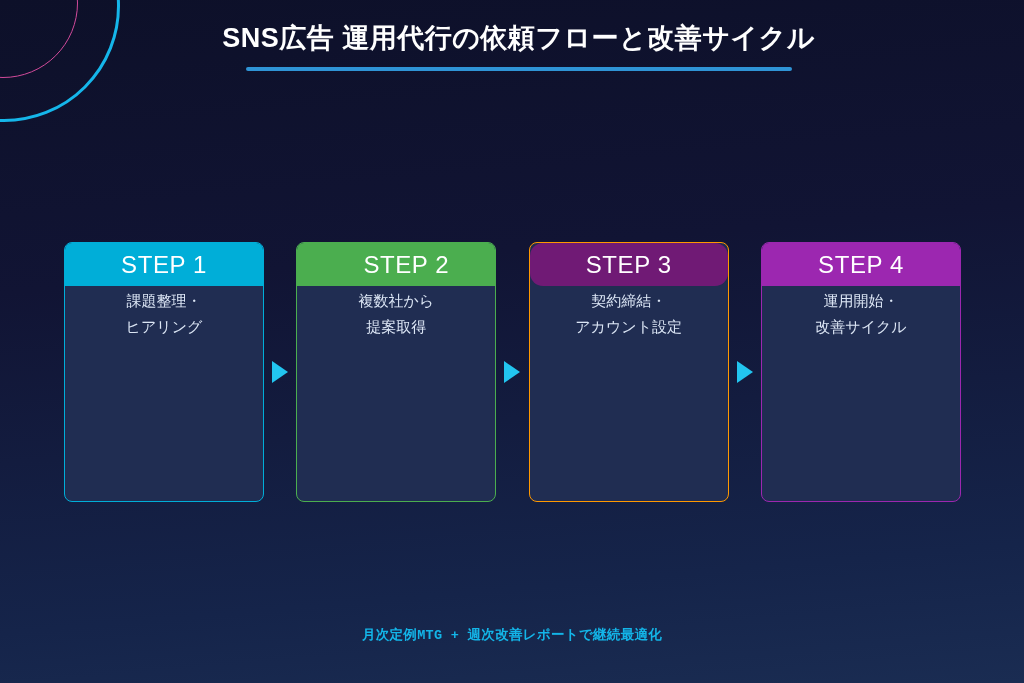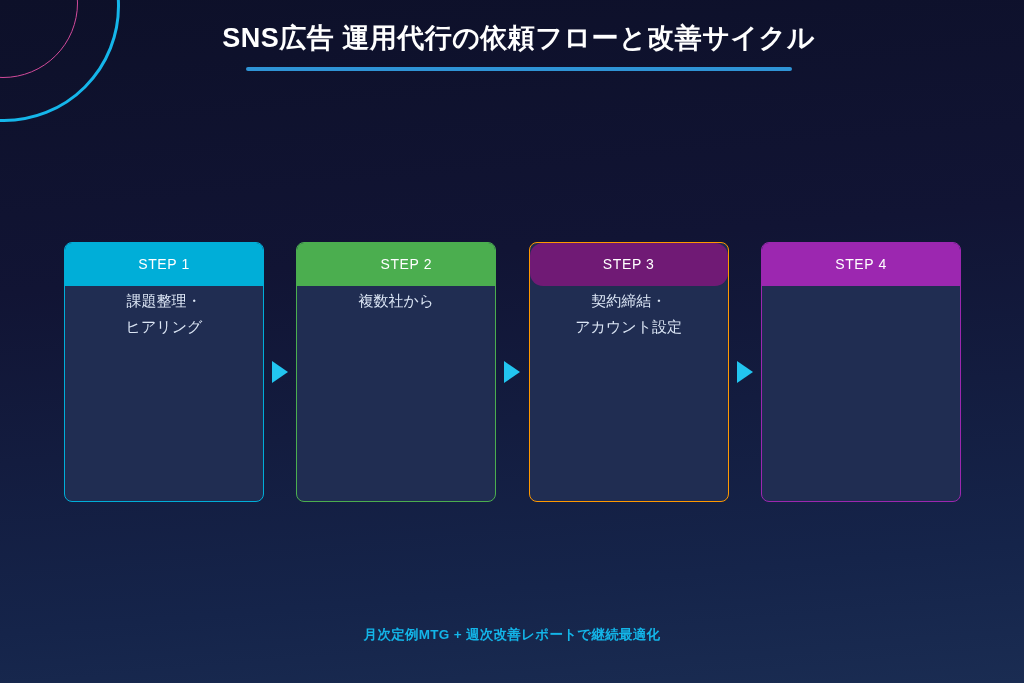--- a/index.html
+++ b/index.html
@@ -70,21 +70,21 @@
     background:#202d52;
     display:flex;
     flex-direction:column;
     overflow:hidden;
     flex:0 0 200px;
   }
   .step-head {
     height:43px;
     line-height:43px;
     text-align:center;
-    font-size:14px;
+    font-size:24px;
     color:#ffffff;
     letter-spacing:0.6px;
     flex:0 0 43px;
   }
   .step-body {
     flex:1 1 auto;
     padding:2px 10px 0 10px;
     text-align:center;
     font-size:15px;
     line-height:1.72;
@@ -109,20 +109,21 @@
   
   #footer-note {
     position:absolute;
     left:0; right:0;
     top:626px;
     text-align:center;
     font-size:13.5px;
     font-weight:bold;
     color:#13b5e8;
     letter-spacing:0.3px;
+    font-family:Liberation Mono, monospace;
   }
 </style>
 </head>
 <body>
 
 <div id="slide">
 
   <div class="deco" id="deco-outer" style="border-color: rgb(21, 182, 234);"></div>
   <div class="deco" id="deco-inner" style="border-color: rgb(209, 74, 154);"></div>
 
@@ -142,20 +143,21 @@
     </div>
 
     <div class="arrow-gap">
       <div class="arrow" style="border-left-color: rgb(34, 197, 240);"></div>
     </div>
 
     <div class="step-card" style="border-color: rgb(75, 174, 79); background: rgb(32, 45, 82);">
       <div class="step-head" style="background: rgb(75, 174, 79); padding-left: 20px;">STEP 2</div>
       <div class="step-body">
         <span class="ln">複数社から</span>
+        <span class="ln">提案取得</span>
       </div>
     </div>
 
     <div class="arrow-gap">
       <div class="arrow" style="border-left-color: rgb(34, 197, 240);"></div>
     </div>
 
     <div class="step-card" style="border-color: rgb(255, 152, 0); background: rgb(32, 45, 82);">
       <div class="step-head" style="background: #701a75; border-radius: 13px;">STEP 3</div>
       <div class="step-body">
@@ -163,19 +165,23 @@
         <span class="ln">アカウント設定</span>
       </div>
     </div>
 
     <div class="arrow-gap">
       <div class="arrow" style="border-left-color: rgb(34, 197, 240);"></div>
     </div>
 
     <div class="step-card" style="border-color: rgb(156, 39, 176); background: rgb(32, 45, 82);">
       <div class="step-head" style="background: rgb(156, 39, 176);">STEP 4</div>
+      <div class="step-body">
+        <span class="ln">運用開始・</span>
+        <span class="ln">改善サイクル</span>
+      </div>
     </div>
 
   </div>
 
   <div id="footer-note" style="color: rgb(19, 181, 232);">月次定例MTG + 週次改善レポートで継続最適化</div>
 
 </div>
 
 </body></html>

